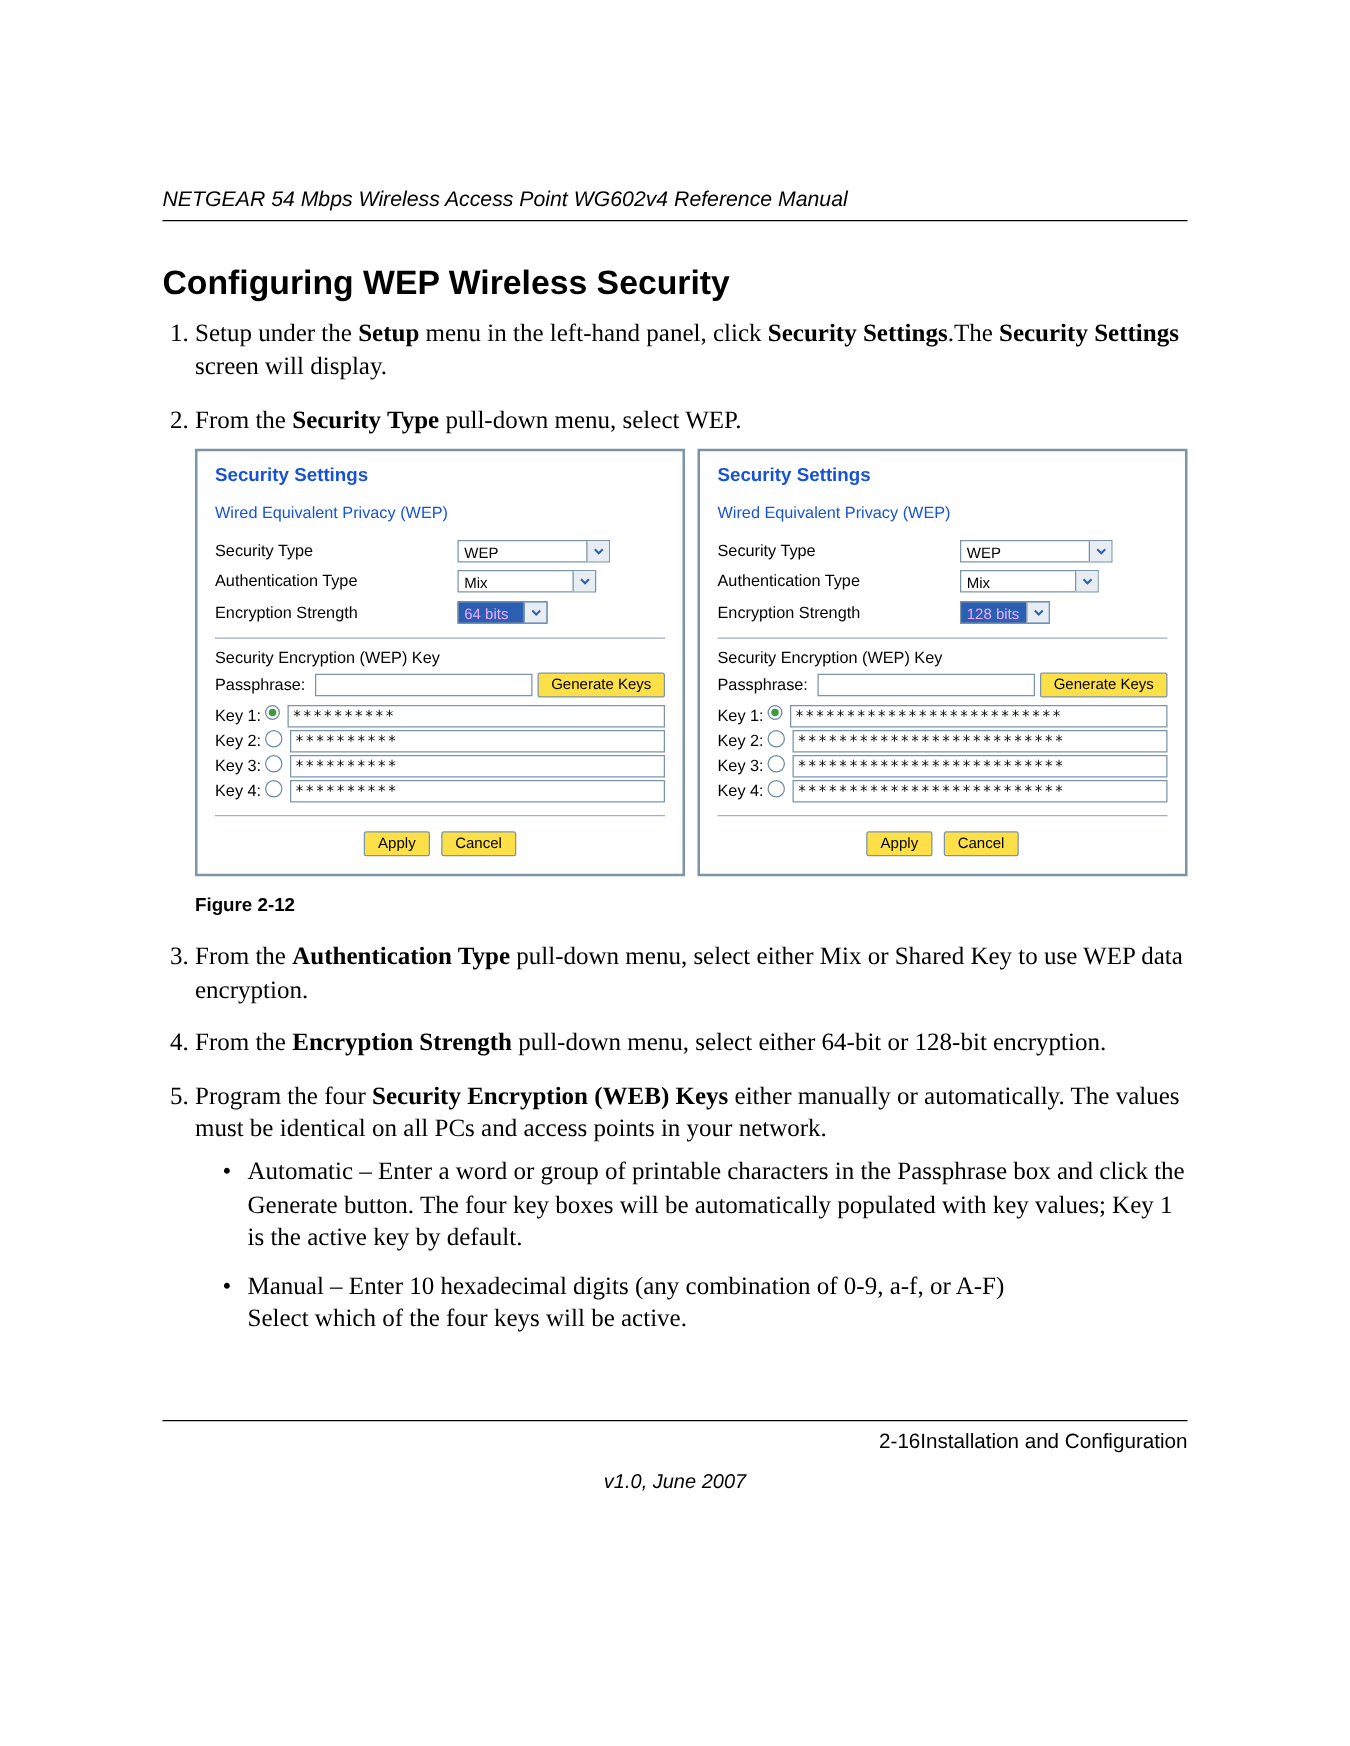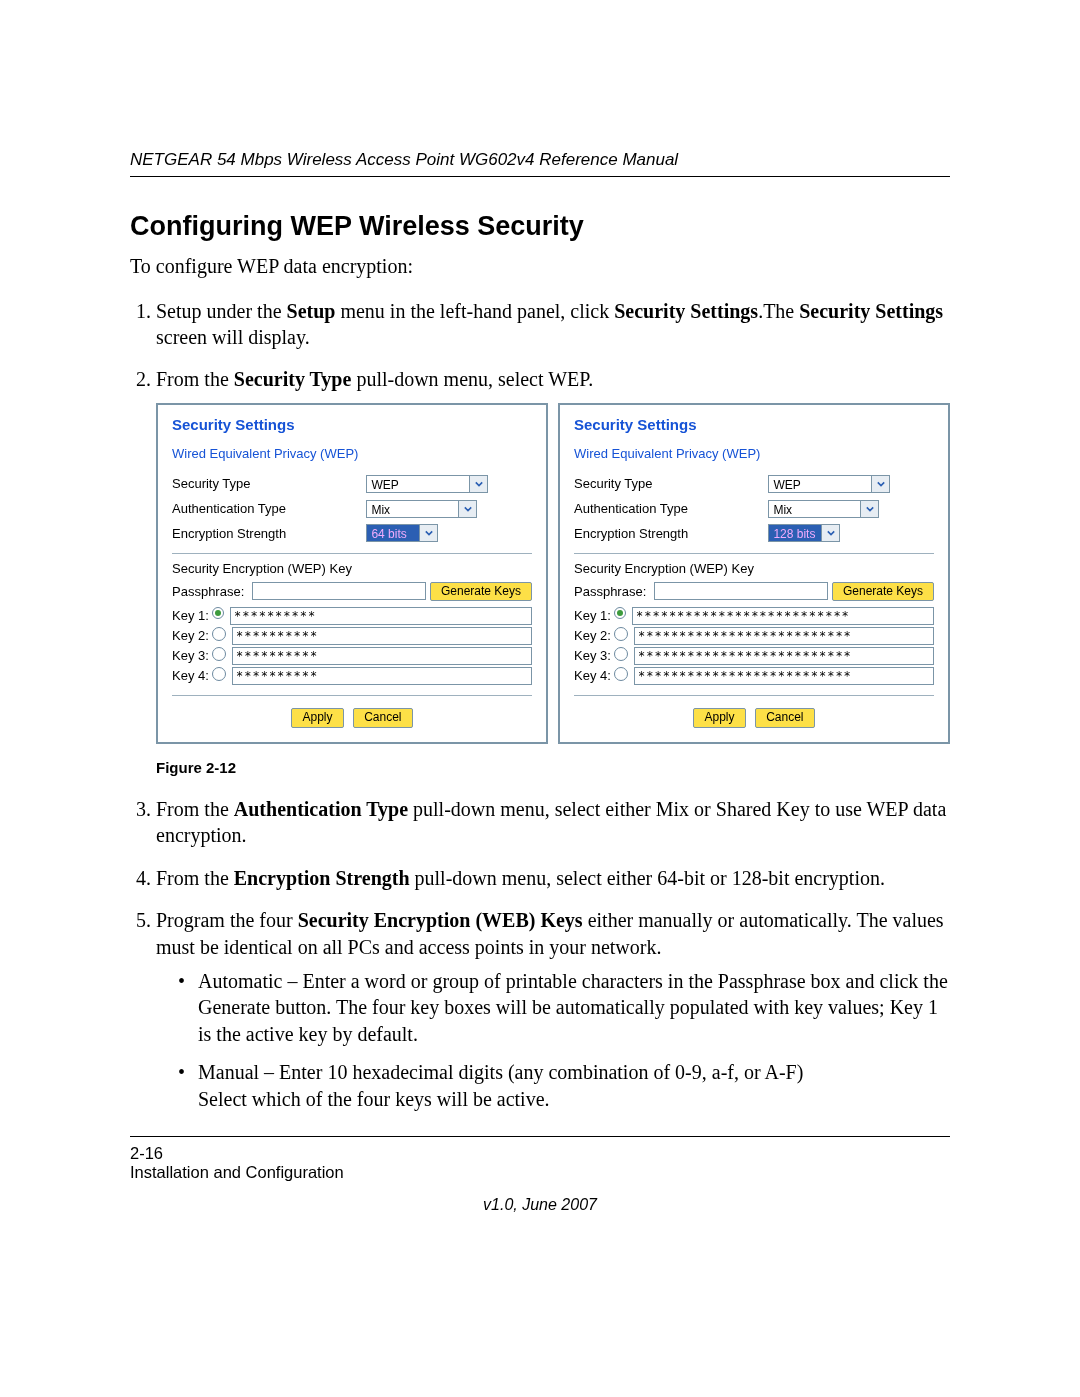--- a/index.html
+++ b/index.html
@@ -38,32 +38,31 @@
   .radio { width:12px; height:12px; border:1px solid #6d8aa0; border-radius:50%; margin-right:6px; position:relative; display:inline-block; vertical-align:middle; }
   .radio.sel::after { content:""; position:absolute; inset:2px; border-radius:50%; background:#3d9b3d; }
   .key-row input { flex:1; border:1px solid #7b95a7; height:18px; font-size:12px; padding:0 3px; box-sizing:border-box; font-family:monospace; letter-spacing:1px; min-width:0; }
   .btns { text-align:center; margin-top:12px; }
   .btns .btn { margin:0 3px; }
   .fig-caption { font-family:Arial, Helvetica, sans-serif; font-weight:bold; font-size:15px; margin:14px 0 18px; }
   ul.bullets { margin:8px 0 0 22px; padding:0; }
   ul.bullets li { list-style:none; position:relative; padding-left:20px; margin-bottom:12px; line-height:1.32; }
   ul.bullets li::before { content:"•"; position:absolute; left:0; }
   .footer { position:absolute; left:130px; right:130px; top:1136px; font-family:Arial, Helvetica, sans-serif; font-size:16.5px; }
-  .footer .line { border-top:1.6px solid #000; padding-top:7px; display:flex; justify-content:flex-end;flex-direction:column; }
+  .footer .line { border-top:1.6px solid #000; padding-top:7px; display:flex; justify-content:flex-end; }
   .footer .ver { text-align:center; font-style:italic; margin-top:14px; font-size:16px; font-family:Arial, Helvetica, sans-serif; }
 </style>
 </head>
 <body>
 
 <div class="page">
   <div class="running-head">NETGEAR 54 Mbps Wireless Access Point WG602v4 Reference Manual</div>
 
   <h1>Configuring WEP Wireless Security</h1>
 
-  <p class="p lead">To configure WEP data encryption:</p>
 
   <ol class="steps">
     <li>
       <span>Setup under the </span><span class="b">Setup</span><span> menu in the left-hand panel, click </span><span class="b">Security Settings</span><span>.The </span><span class="b">Security Settings</span><span> screen will display.</span>
     </li>
 
     <li>
       <span>From the </span><span class="b">Security Type</span><span> pull-down menu, select WEP.</span>
 
       <div class="fig">

